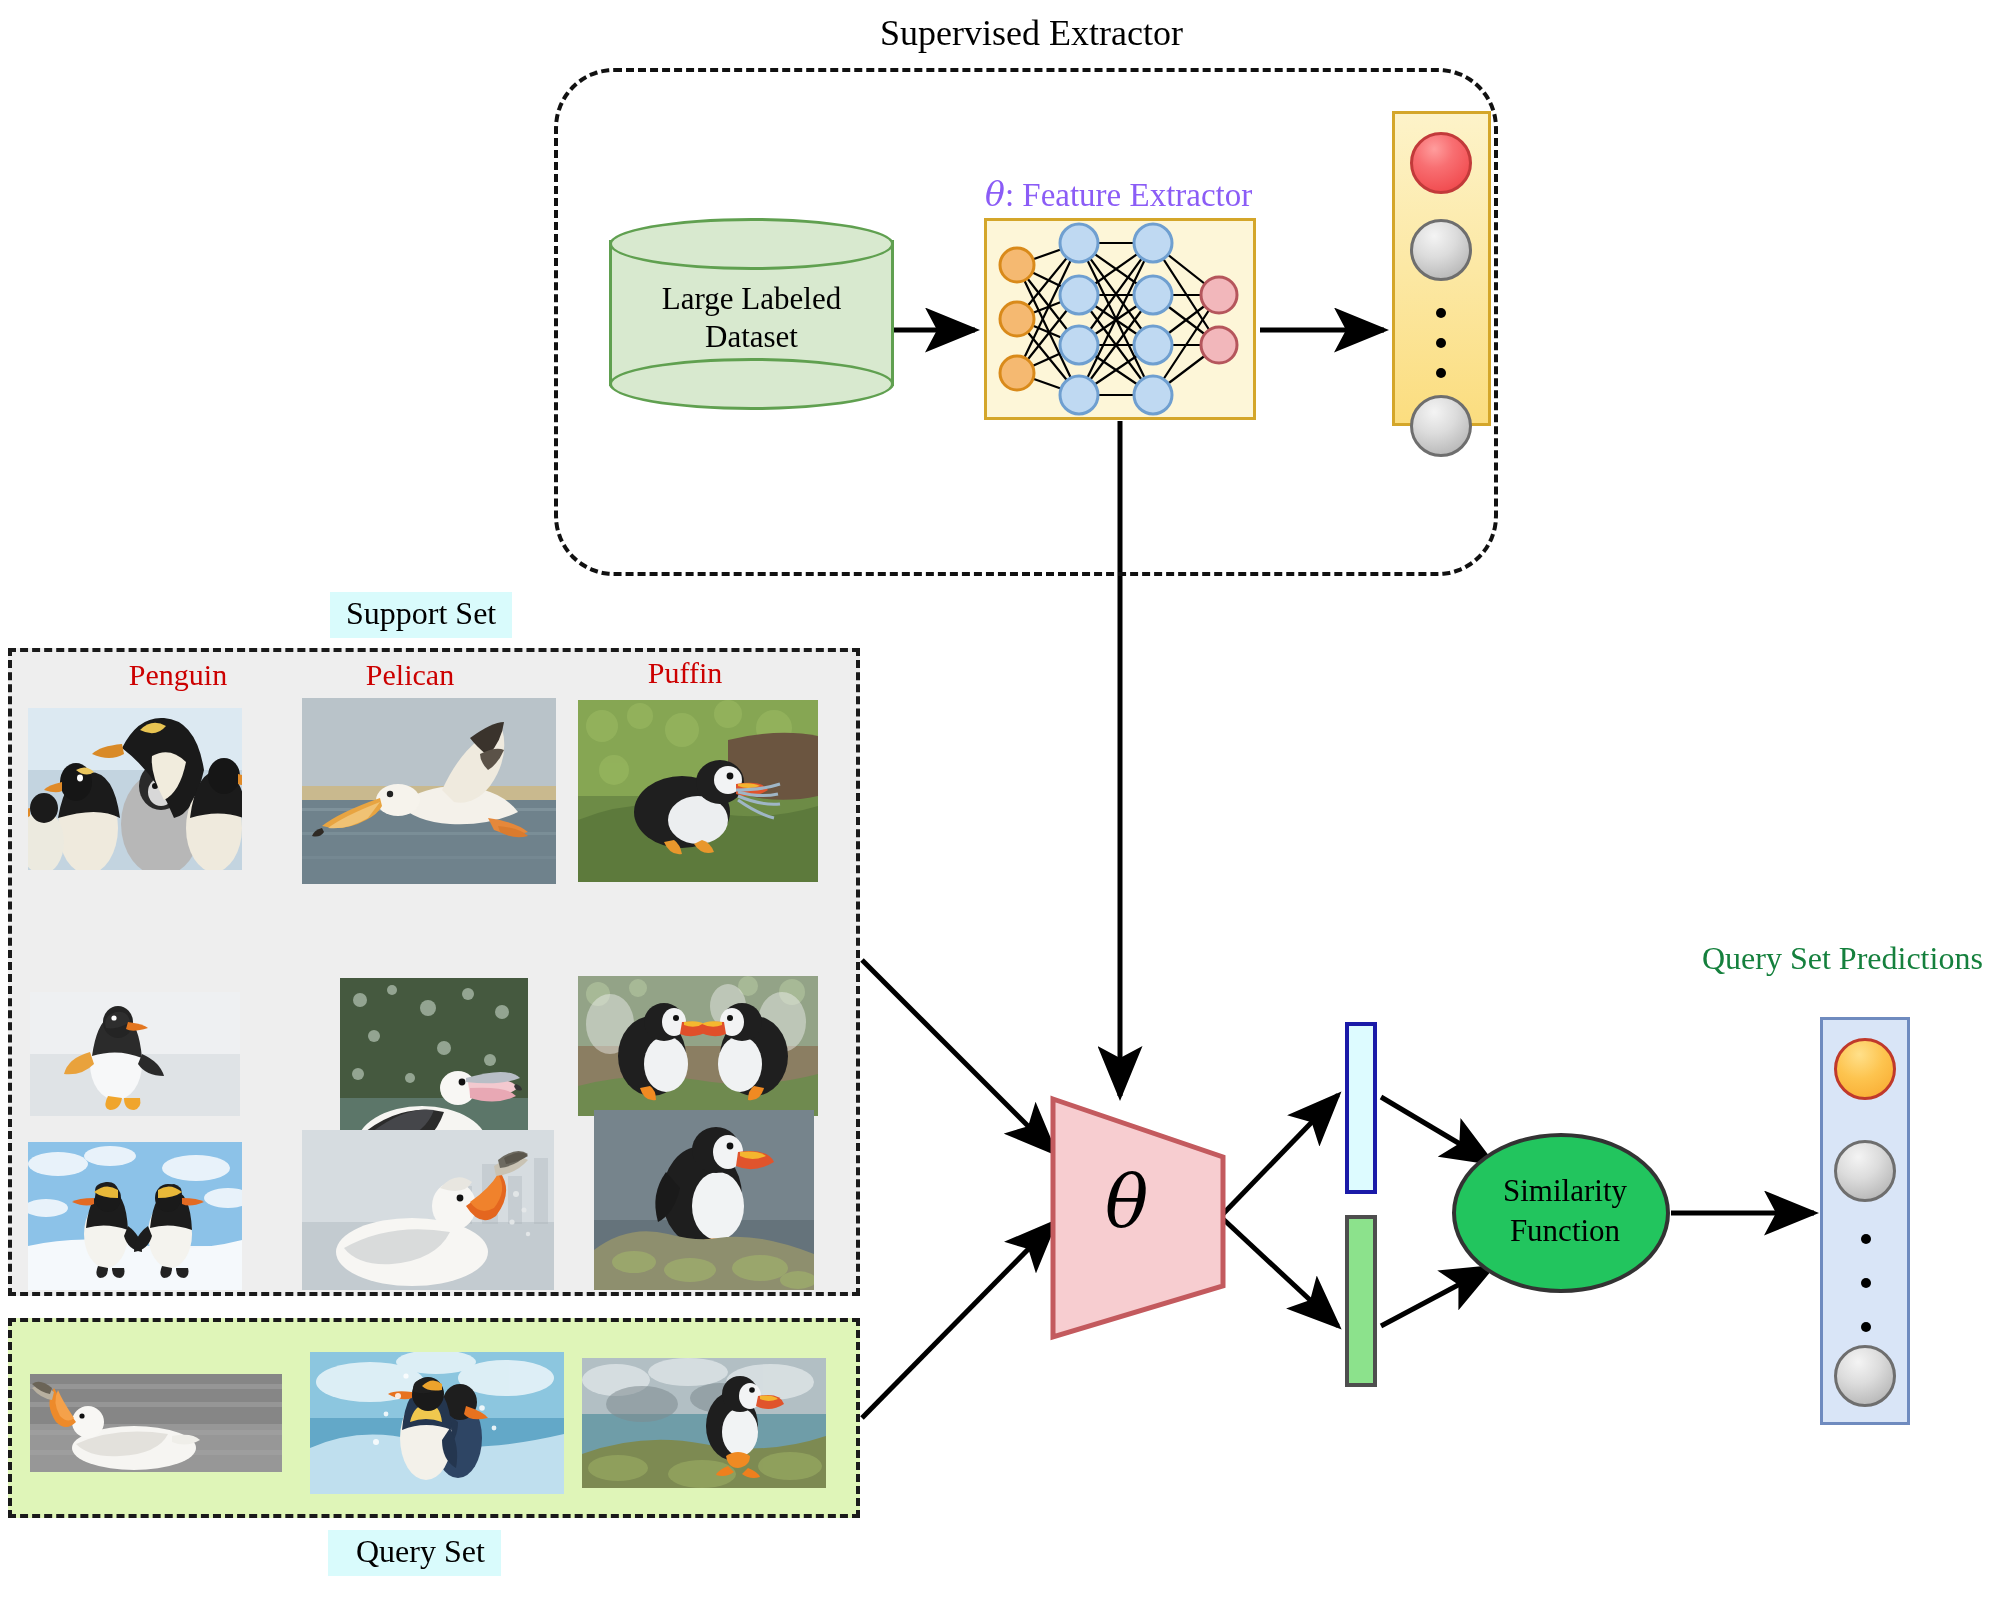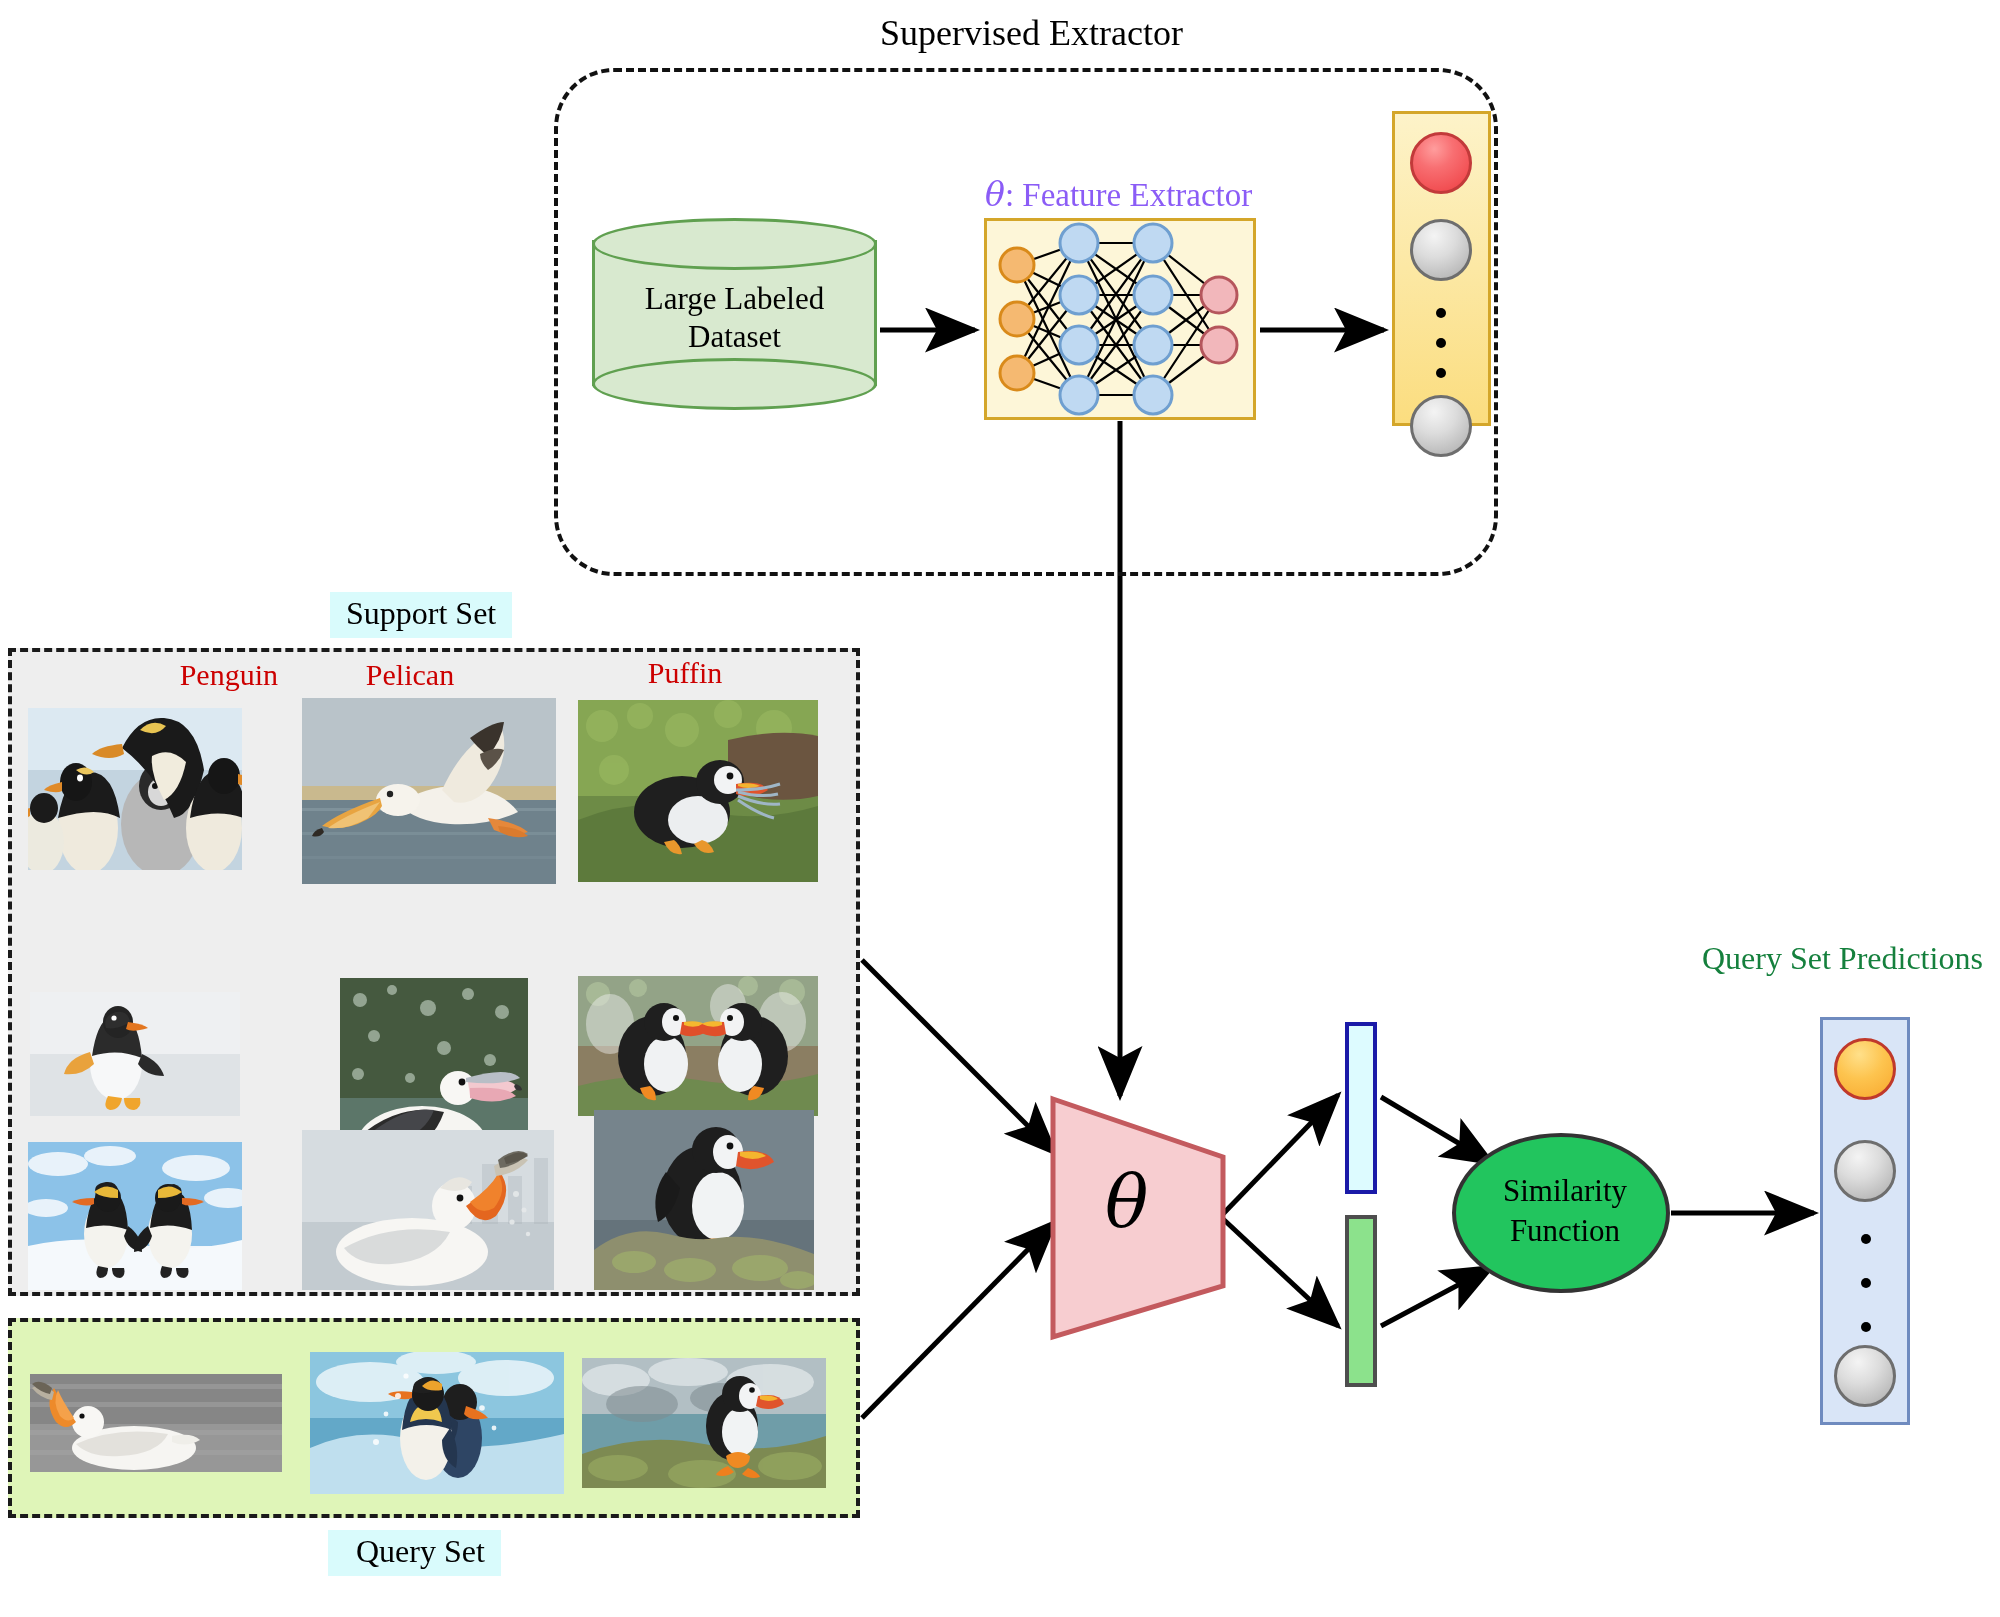--- a/index.html
+++ b/index.html
@@ -51,36 +51,36 @@
     font-size: 32px;
     color: #15803d;
     white-space: nowrap;
   }
   .class-label {
     font-size: 30px;
     color: #cc0000;
     white-space: nowrap;
     text-align: center;
   }
-  .cl-penguin { left: 78px;  top: 658px; width: 200px; text-align: right; }
+  .cl-penguin { left: 78px;  top: 658px; width: 200px; }
   .cl-pelican { left: 310px; top: 658px; width: 200px; }
   .cl-puffin  { left: 585px; top: 656px; width: 200px; }
 
   
   .sup-box {
     left: 554px; top: 68px;
     width: 944px; height: 508px;
     border: 4px dashed #111111;
     border-radius: 60px;
     box-sizing: border-box;
     background: transparent;
   }
 
   
-  .cyl-wrap { left: 592px; top: 218px; width: 230px; height: 190px; padding-left: 39px; }
+  .cyl-wrap { left: 609px; top: 218px; width: 230px; height: 190px; padding-left: 39px; }
   .cyl-body {
     position: absolute; left: 0; top: 22px;
     width: 285px; height: 146px;
     background: #d8e9cf;
     border-left: 3px solid #60a050;
     border-right: 3px solid #60a050;
     box-sizing: border-box;
   }
   .cyl-top {
     position: absolute; left: 0; top: 0;

